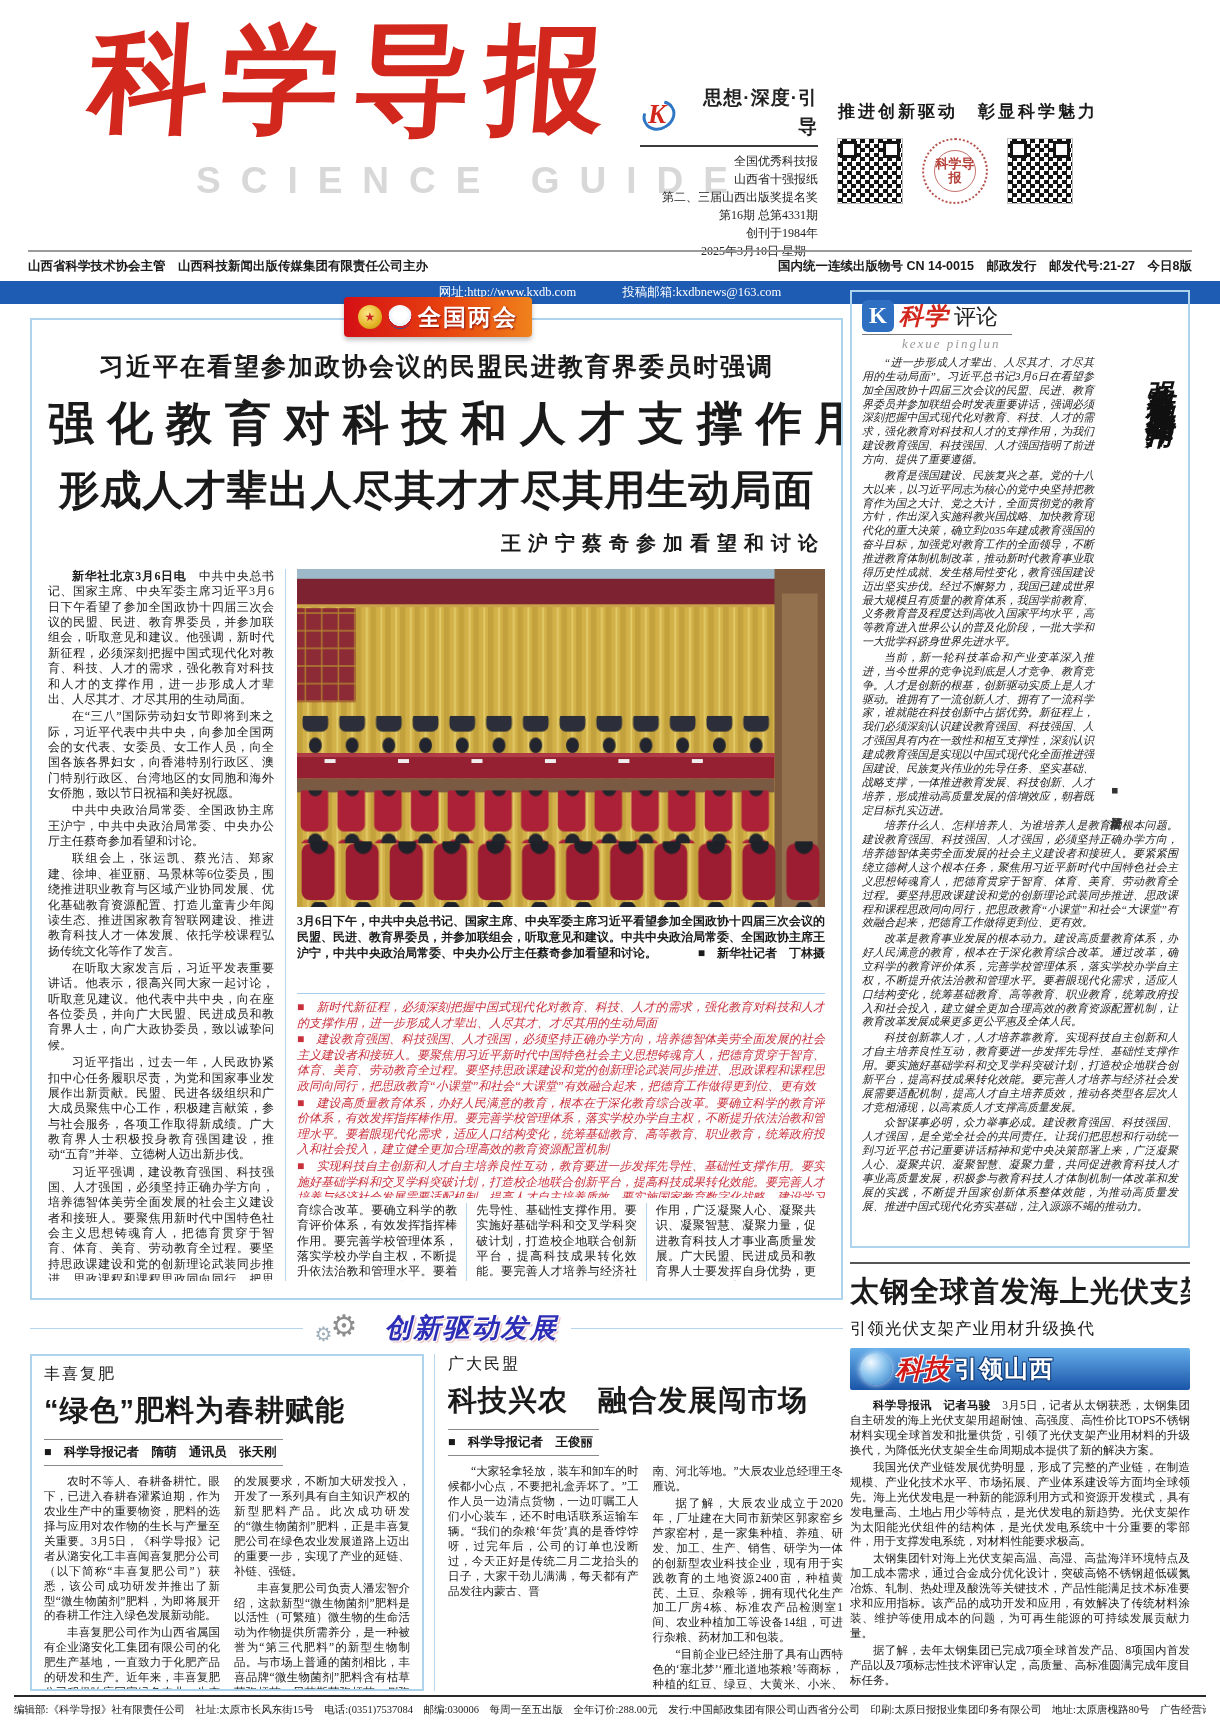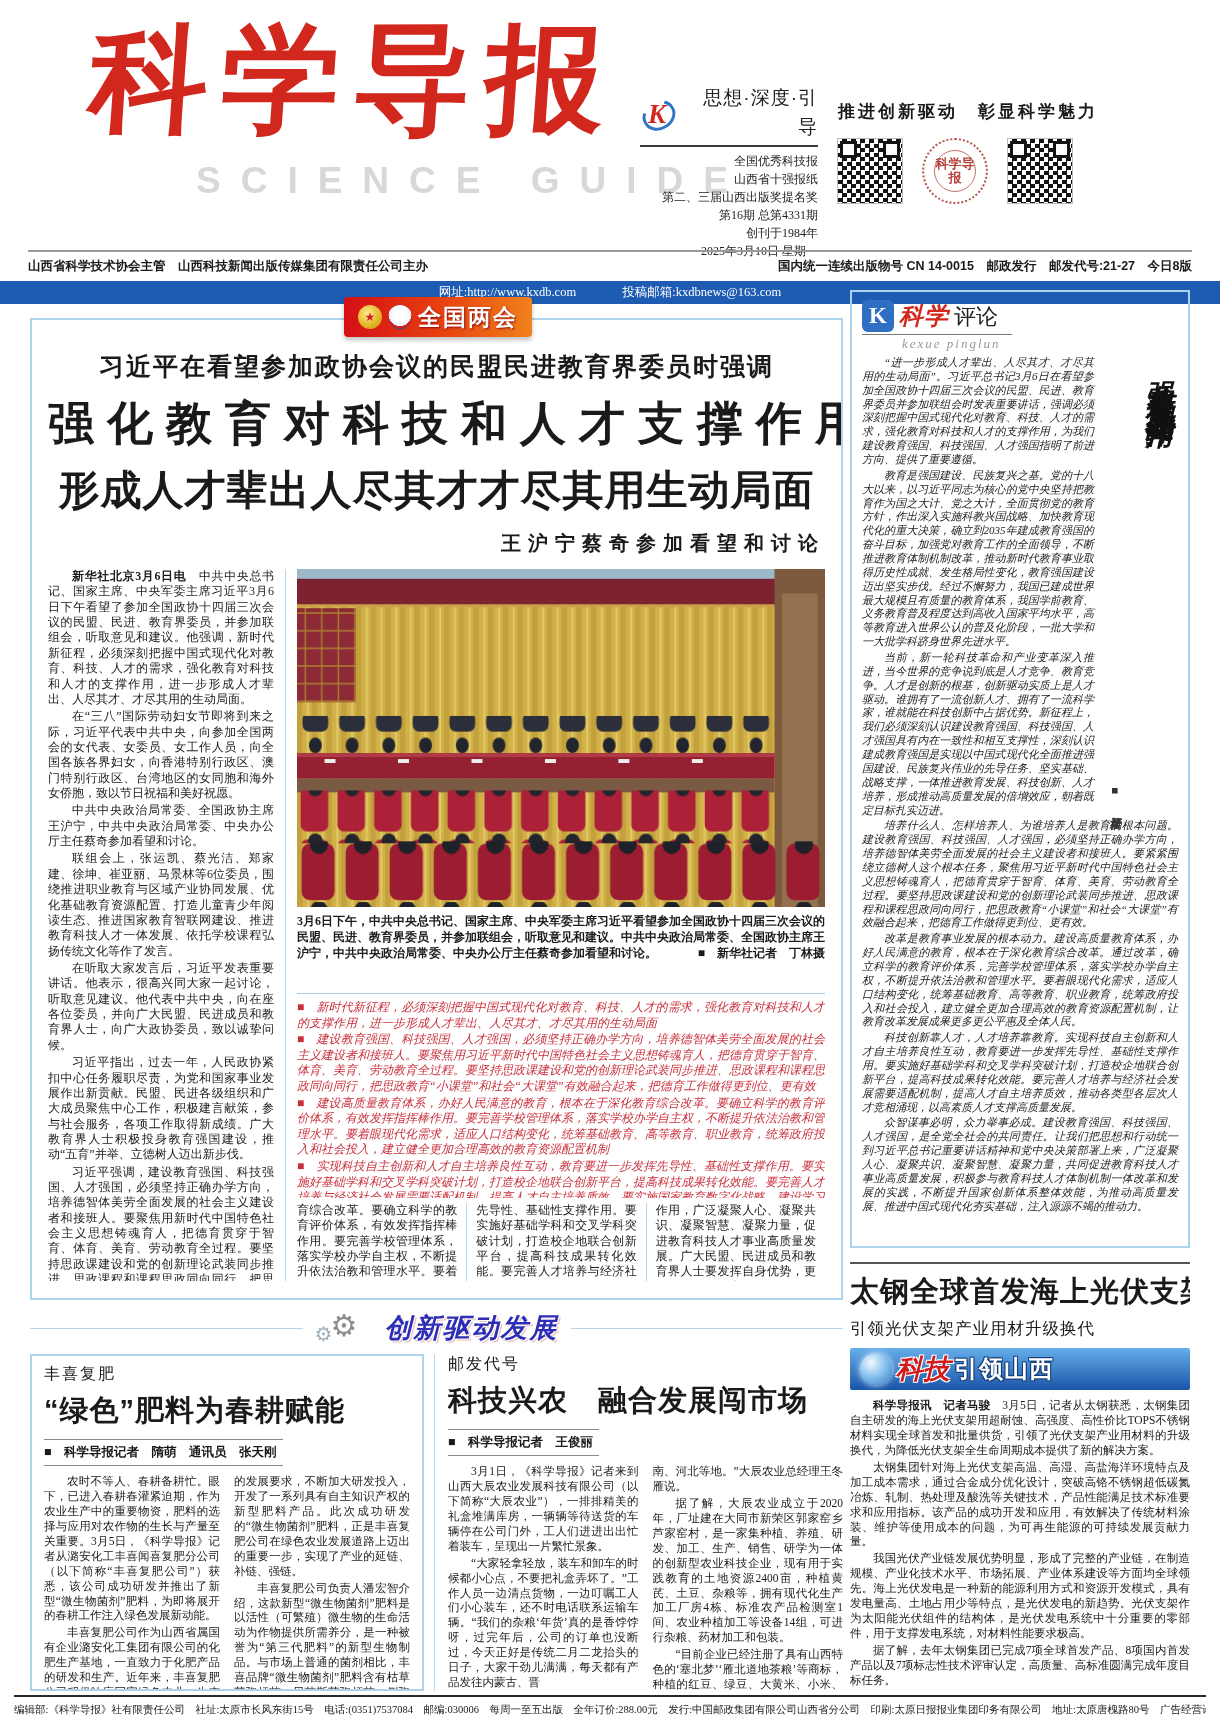--- a/index.html
+++ b/index.html
@@ -15,21 +15,21 @@
   .mast-title{left:90px;top:10px;font-size:118px;font-weight:900;color:#d2271d;letter-spacing:14px;
               transform:skewX(-4deg);line-height:1.2;}
   .mast-sub{left:196px;top:160px;font-size:37px;letter-spacing:20px;color:#d8d8d8;font-weight:600;}
   .brand{left:640px;top:84px;width:178px;text-align:right;font-size:12px;line-height:1.5;color:#222;}
   .brand-top{display:flex;align-items:center;justify-content:flex-end;gap:7px;border-bottom:2px solid #3a3a3a;
              padding-bottom:4px;margin-bottom:5px;}
   .klogo{position:relative;width:38px;height:34px;flex:0 0 auto;}
   .klogo::before{content:"";position:absolute;left:2px;top:5px;width:28px;height:23px;border:3px solid #2f77c5;
                  border-radius:50%;border-top-color:transparent;transform:rotate(-30deg);}
   .klogo span{position:absolute;left:8px;top:-2px;font-size:27px;font-weight:900;font-style:italic;color:#d2271d;}
-  .brand-slogan{font-size:19px;font-weight:normal;letter-spacing:1px;}
+  .brand-slogan{font-size:19px;font-weight:bold;letter-spacing:1px;}
   .qrblock{left:838px;top:100px;width:330px;}
   .qr-slogan{font-size:17px;font-weight:bold;letter-spacing:3px;}
   .qr-row{display:flex;gap:20px;margin-top:15px;align-items:center;}
   .qr{width:64px;height:64px;background:repeating-conic-gradient(#141414 0% 25%,#fff 0% 50%) 0 0/9px 9px;
       outline:1px solid #bbb;position:relative;}
   .qr::before,.qr::after{content:"";position:absolute;width:11px;height:11px;border:3px solid #141414;background:#fff;top:2px;}
   .qr::before{left:2px;} .qr::after{right:2px;}
   .seal{width:62px;height:62px;border-radius:50%;border:2px dotted #b5524a;display:flex;align-items:center;
         justify-content:center;color:#b5524a;}
   .seal-inner{width:40px;height:40px;border-radius:50%;border:1px solid #c4736c;display:flex;align-items:center;
@@ -298,26 +298,25 @@
         <p class="noindent">的发展要求，不断加大研发投入，开发了一系列具有自主知识产权的新型肥料产品。此次成功研发的“微生物菌剂”肥料，正是丰喜复肥公司在绿色农业发展道路上迈出的重要一步，实现了产业的延链、补链、强链。</p>
         <p>丰喜复肥公司负责人潘宏智介绍，这款新型“微生物菌剂”肥料是以活性（可繁殖）微生物的生命活动为作物提供所需养分，是一种被誉为“第三代肥料”的新型生物制品。与市场上普通的菌剂相比，丰喜品牌“微生物菌剂”肥料含有枯草芽孢杆菌、贝莱斯芽孢杆菌、侧孢短芽孢杆菌三种高活性微生物菌剂，具有更全面的养分供应能力和更强的作物生长促进效果。</p>
 
       </div>
     </div>
   </div>
 
   <div class="abs divider-v"></div>
 
   <div class="abs agri-block">
-    <div class="art-kicker">邮发代号</div>
+    <div class="art-kicker">广大民盟</div>
     <div class="art-h hei">科技兴农　融合发展闯市场</div>
     <div class="byline hei">■　科学导报记者　王俊丽</div>
     <div class="art-cols">
       <div class="c">
-        <p>3月1日，《科学导报》记者来到山西大辰农业发展科技有限公司（以下简称“大辰农业”），一排排精美的礼盒堆满库房，一辆辆等待送货的车辆停在公司门外，工人们进进出出忙着装车，呈现出一片繁忙景象。</p>
         <p>“大家轻拿轻放，装车和卸车的时候都小心点，不要把礼盒弄坏了。”工作人员一边清点货物，一边叮嘱工人们小心装车，还不时电话联系运输车辆。“我们的杂粮‘年货’真的是香饽饽呀，过完年后，公司的订单也没断过，今天正好是传统二月二龙抬头的日子，大家干劲儿满满，每天都有产品发往内蒙古、晋</p>
       </div>
       <div class="c">
         <p class="noindent">南、河北等地。”大辰农业总经理王冬雁说。</p>
         <p>据了解，大辰农业成立于2020年，厂址建在大同市新荣区郭家窑乡芦家窑村，是一家集种植、养殖、研发、加工、生产、销售、研学为一体的创新型农业科技企业，现有用于实践教育的土地资源2400亩，种植黄芪、土豆、杂粮等，拥有现代化生产加工厂房4栋、标准农产品检测室1间、农业种植加工等设备14组，可进行杂粮、药材加工和包装。</p>
         <p>“目前企业已经注册了具有山西特色的‘塞北梦’‘雁北道地茶粮’等商标，种植的红豆、绿豆、大黄米、小米、莜麦等7种小杂粮获得绿色有机认证，产品在市场上十分走俏，最远已经销售到了海南。”王冬雁说道。</p>
 
       </div>
     </div>
   </div>
@@ -352,21 +351,21 @@
   <div class="abs steel">
     <div class="steel-h hei">太钢全球首发海上光伏支架</div>
     <div class="steel-sub hei">引领光伏支架产业用材升级换代</div>
     <div class="banner">
       <span class="globe"></span>
       <span class="red hei">科技</span>
       <span class="white hei">引领山西</span>
     </div>
     <div class="steel-text">
       <p><b class="leadin">科学导报讯　记者马骏</b><span>　3月5日，记者从太钢获悉，太钢集团自主研发的海上光伏支架用超耐蚀、高强度、高性价比TOPS不锈钢材料实现全球首发和批量供货，引领了光伏支架产业用材料的升级换代，为降低光伏支架全生命周期成本提供了新的解决方案。</span></p>
+      <p>我国光伏产业链发展优势明显，形成了完整的产业链，在制造规模、产业化技术水平、市场拓展、产业体系建设等方面均全球领先。海上光伏发电是一种新的能源利用方式和资源开发模式，具有发电量高、土地占用少等特点，是光伏发电的新趋势。光伏支架作为太阳能光伏组件的结构体，是光伏发电系统中十分重要的零部件，用于支撑发电系统，对材料性能要求极高。</p>
       <p>太钢集团针对海上光伏支架高温、高湿、高盐海洋环境特点及加工成本需求，通过合金成分优化设计，突破高铬不锈钢超低碳氮冶炼、轧制、热处理及酸洗等关键技术，产品性能满足技术标准要求和应用指标。该产品的成功开发和应用，有效解决了传统材料涂装、维护等使用成本的问题，为可再生能源的可持续发展贡献力量。</p>
-      <p>我国光伏产业链发展优势明显，形成了完整的产业链，在制造规模、产业化技术水平、市场拓展、产业体系建设等方面均全球领先。海上光伏发电是一种新的能源利用方式和资源开发模式，具有发电量高、土地占用少等特点，是光伏发电的新趋势。光伏支架作为太阳能光伏组件的结构体，是光伏发电系统中十分重要的零部件，用于支撑发电系统，对材料性能要求极高。</p>
       <p>据了解，去年太钢集团已完成7项全球首发产品、8项国内首发产品以及7项标志性技术评审认定，高质量、高标准圆满完成年度目标任务。</p>
     </div>
   </div>
 
   <div class="abs footer">编辑部:《科学导报》社有限责任公司　社址:太原市长风东街15号　电话:(0351)7537084　邮编:030006　每周一至五出版　全年订价:288.00元　发行:中国邮政集团有限公司山西省分公司　印刷:太原日报报业集团印务有限公司　地址:太原唐槐路80号　广告经营许可证:1400004000089　总编辑:曹俊卿</div>
 
 </div>
 
 </body></html>

